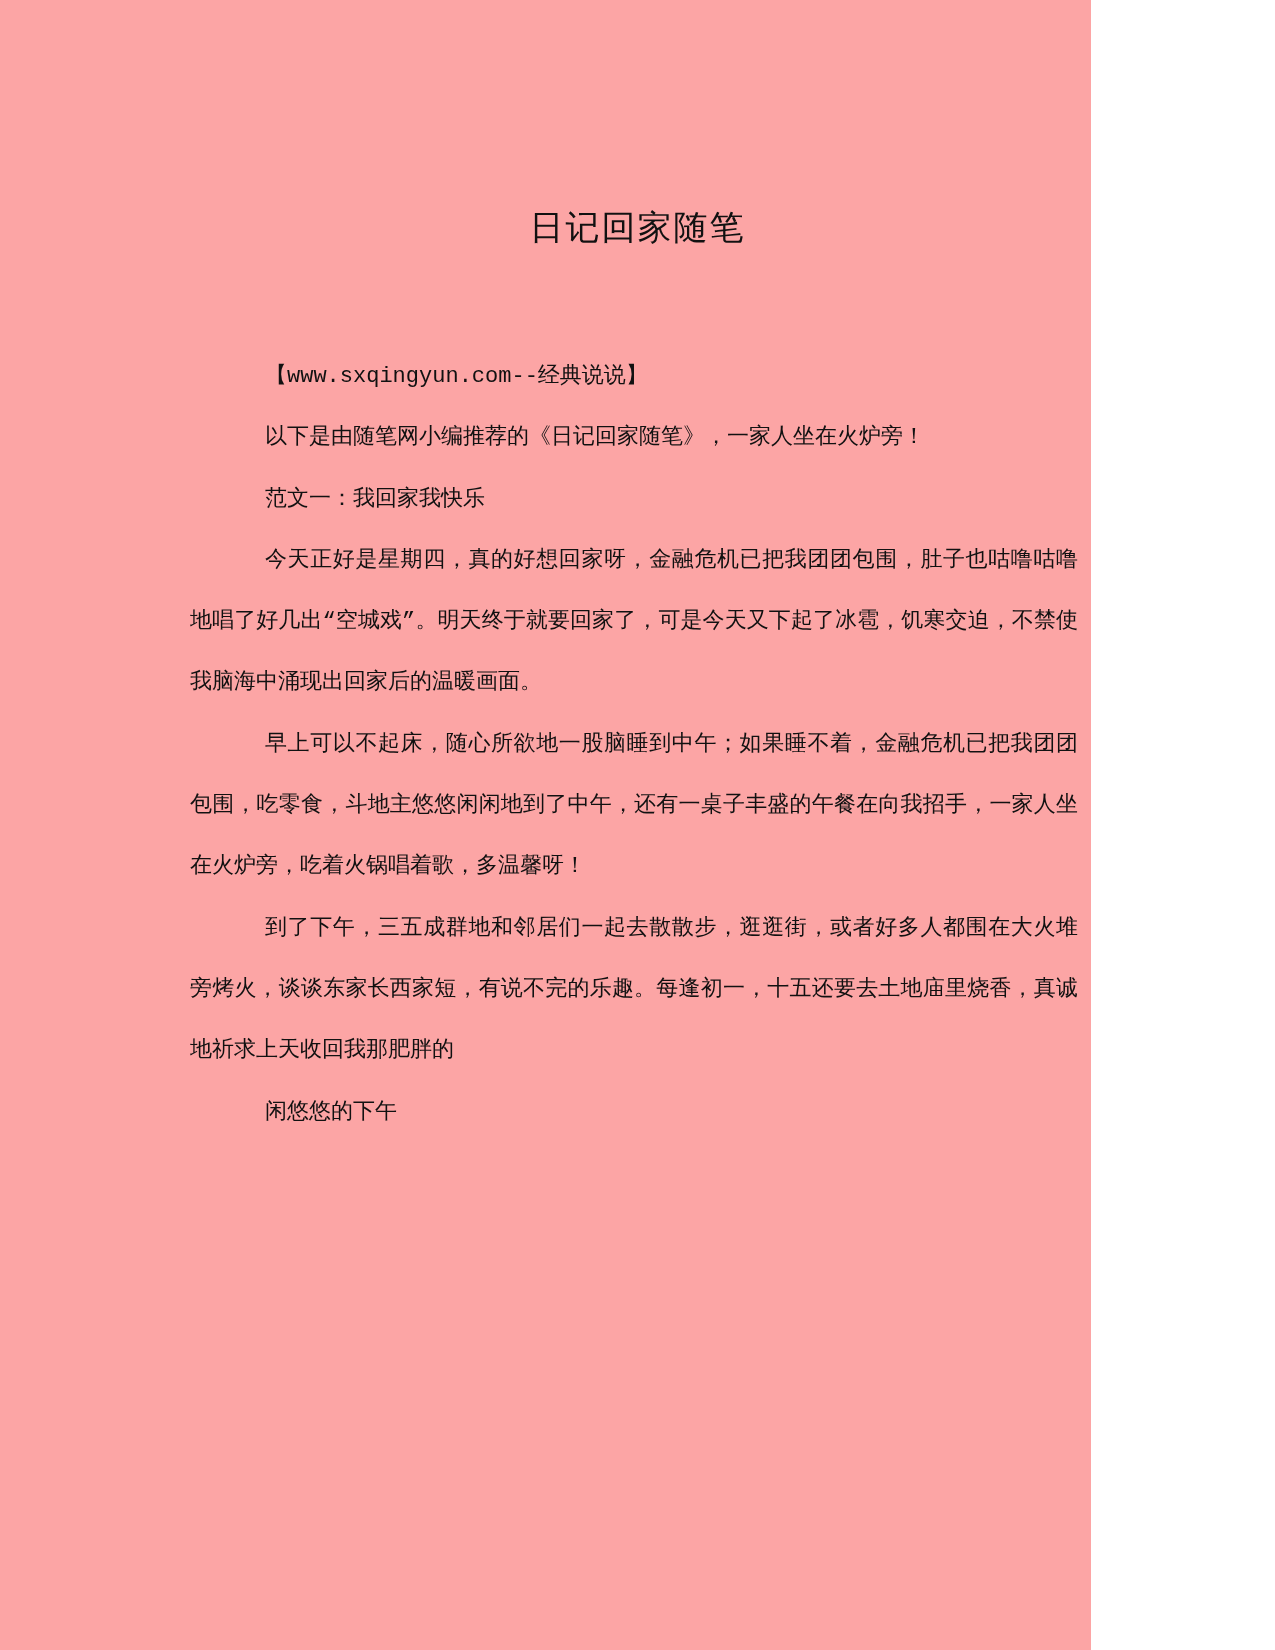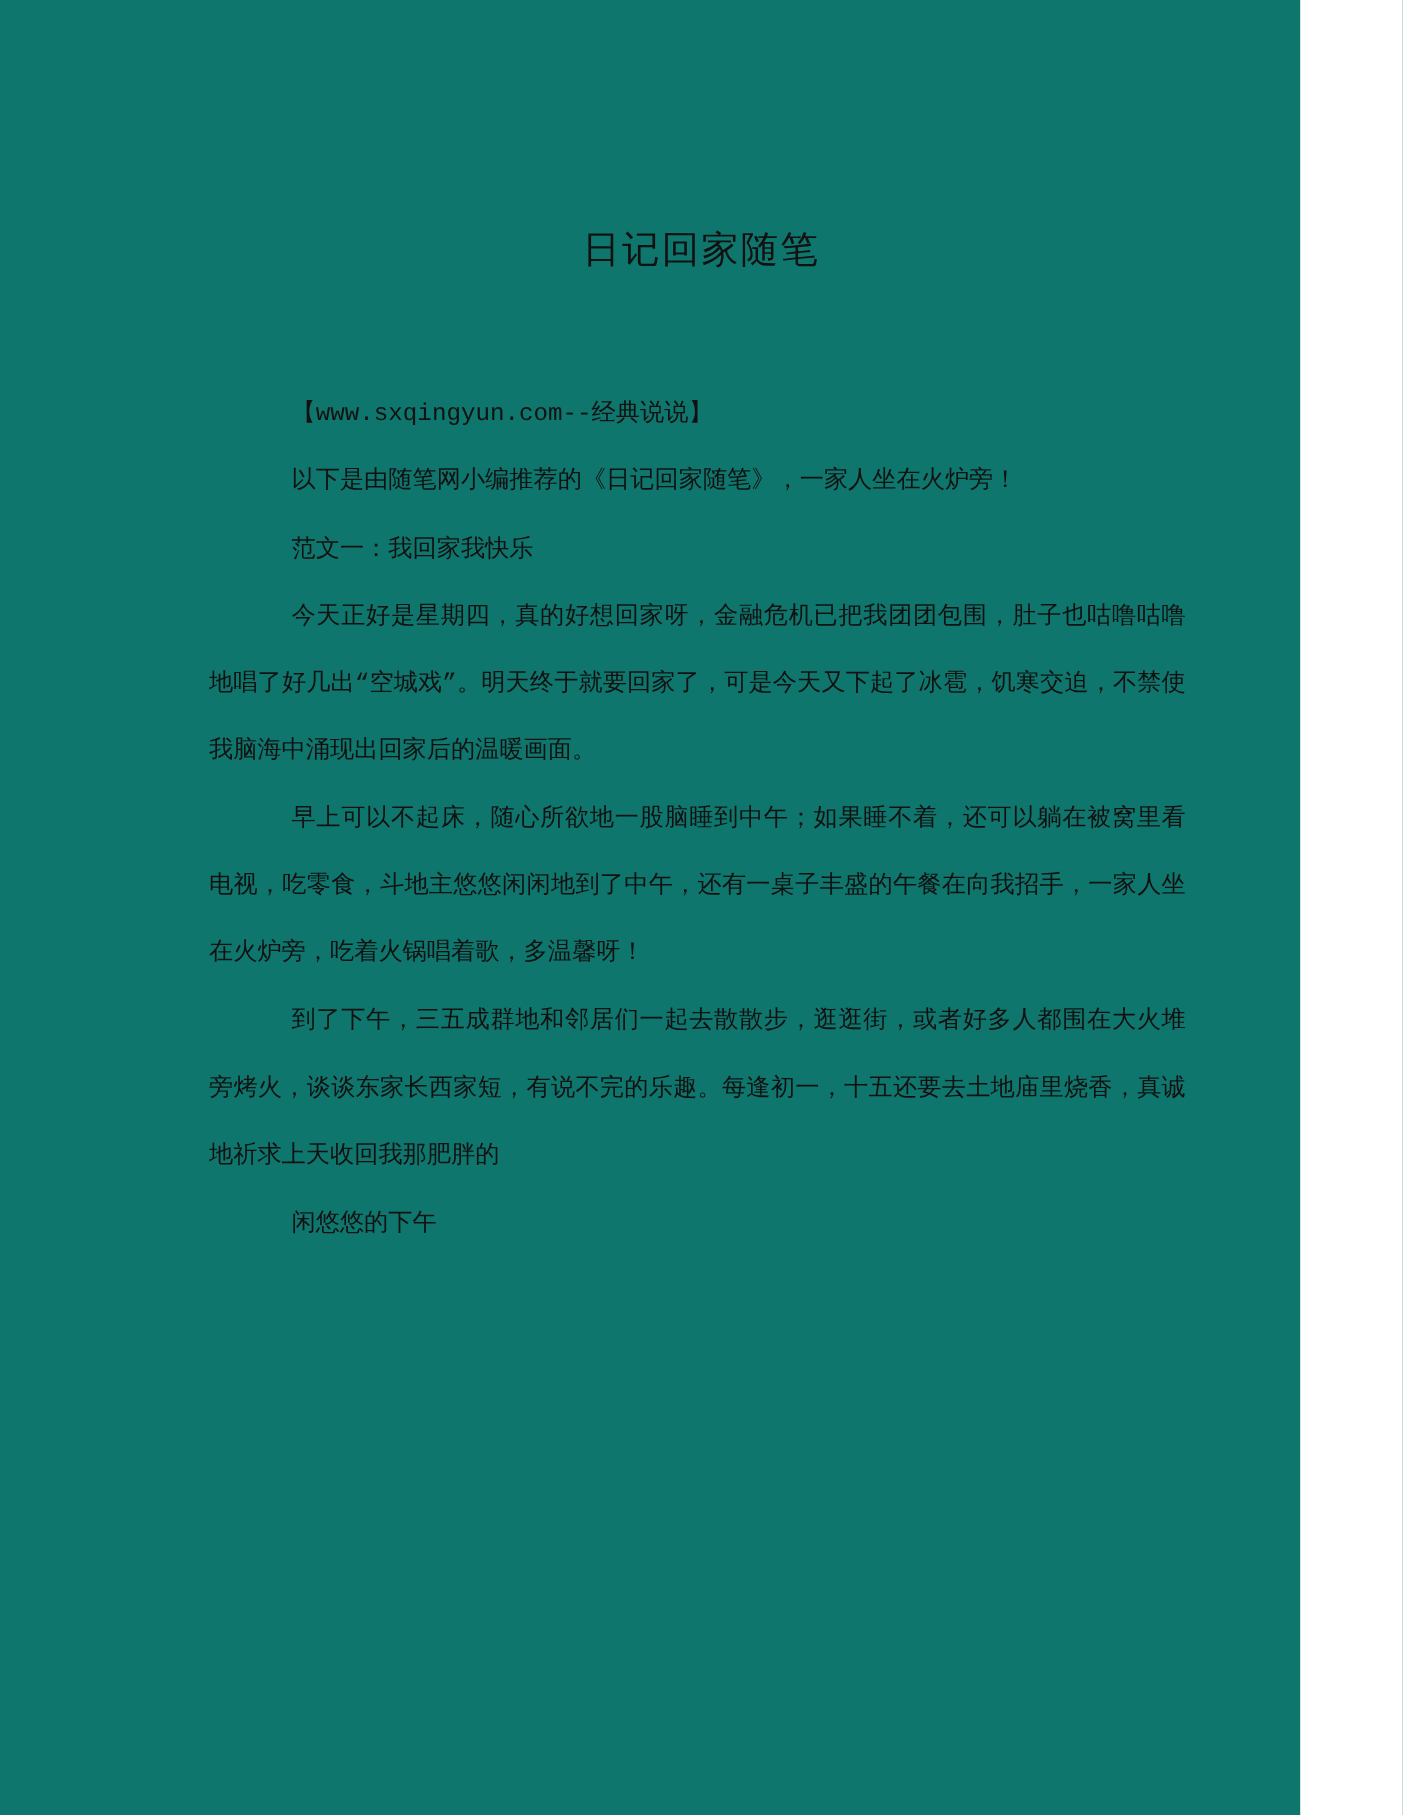--- a/index.html
+++ b/index.html
@@ -2,23 +2,23 @@
 <html><head>
 <meta charset="utf-8">
 <style>
   html, body {
     margin: 0;
     padding: 0;
     background: #ffffff;
   }
   .page {
     position: relative;
-    width: 1182px;
+    width: 1091px;
     height: 1650px;
-    background: #0f766e;
+    background: #fca5a5;
     overflow: hidden;
     color: #111111;
   }
   .doc-title {
     position: absolute;
     top: 205px;
     left: 0;
     width: 1275px;
     margin: 0;
     text-align: center;
@@ -59,20 +59,20 @@
     <p>【www.sxqingyun.com--经典说说】</p>
 
     <p>以下是由随笔网小编推荐的《日记回家随笔》，一家人坐在火炉旁！</p>
 
     <p>范文一：我回家我快乐</p>
 
 
     <p>今天正好是星期四，真的好想回家呀，金融危机已把我团团包围，肚子也咕噜咕噜地唱了好几出“空城戏”。明天终于就要回家了，可是今天又下起了冰雹，饥寒交迫，不禁使我脑海中涌现出回家后的温暖画面。</p>
 
 
-    <p>早上可以不起床，随心所欲地一股脑睡到中午；如果睡不着，还可以躺在被窝里看电视，吃零食，斗地主悠悠闲闲地到了中午，还有一桌子丰盛的午餐在向我招手，一家人坐在火炉旁，吃着火锅唱着歌，多温馨呀！</p>
+    <p>早上可以不起床，随心所欲地一股脑睡到中午；如果睡不着，金融危机已把我团团包围，吃零食，斗地主悠悠闲闲地到了中午，还有一桌子丰盛的午餐在向我招手，一家人坐在火炉旁，吃着火锅唱着歌，多温馨呀！</p>
 
     <p>到了下午，三五成群地和邻居们一起去散散步，逛逛街，或者好多人都围在大火堆旁烤火，谈谈东家长西家短，有说不完的乐趣。每逢初一，十五还要去土地庙里烧香，真诚地祈求上天收回我那肥胖的</p>
 
     <p>闲悠悠的下午</p>
 
   </div>
 </div>
 
 </body></html>

